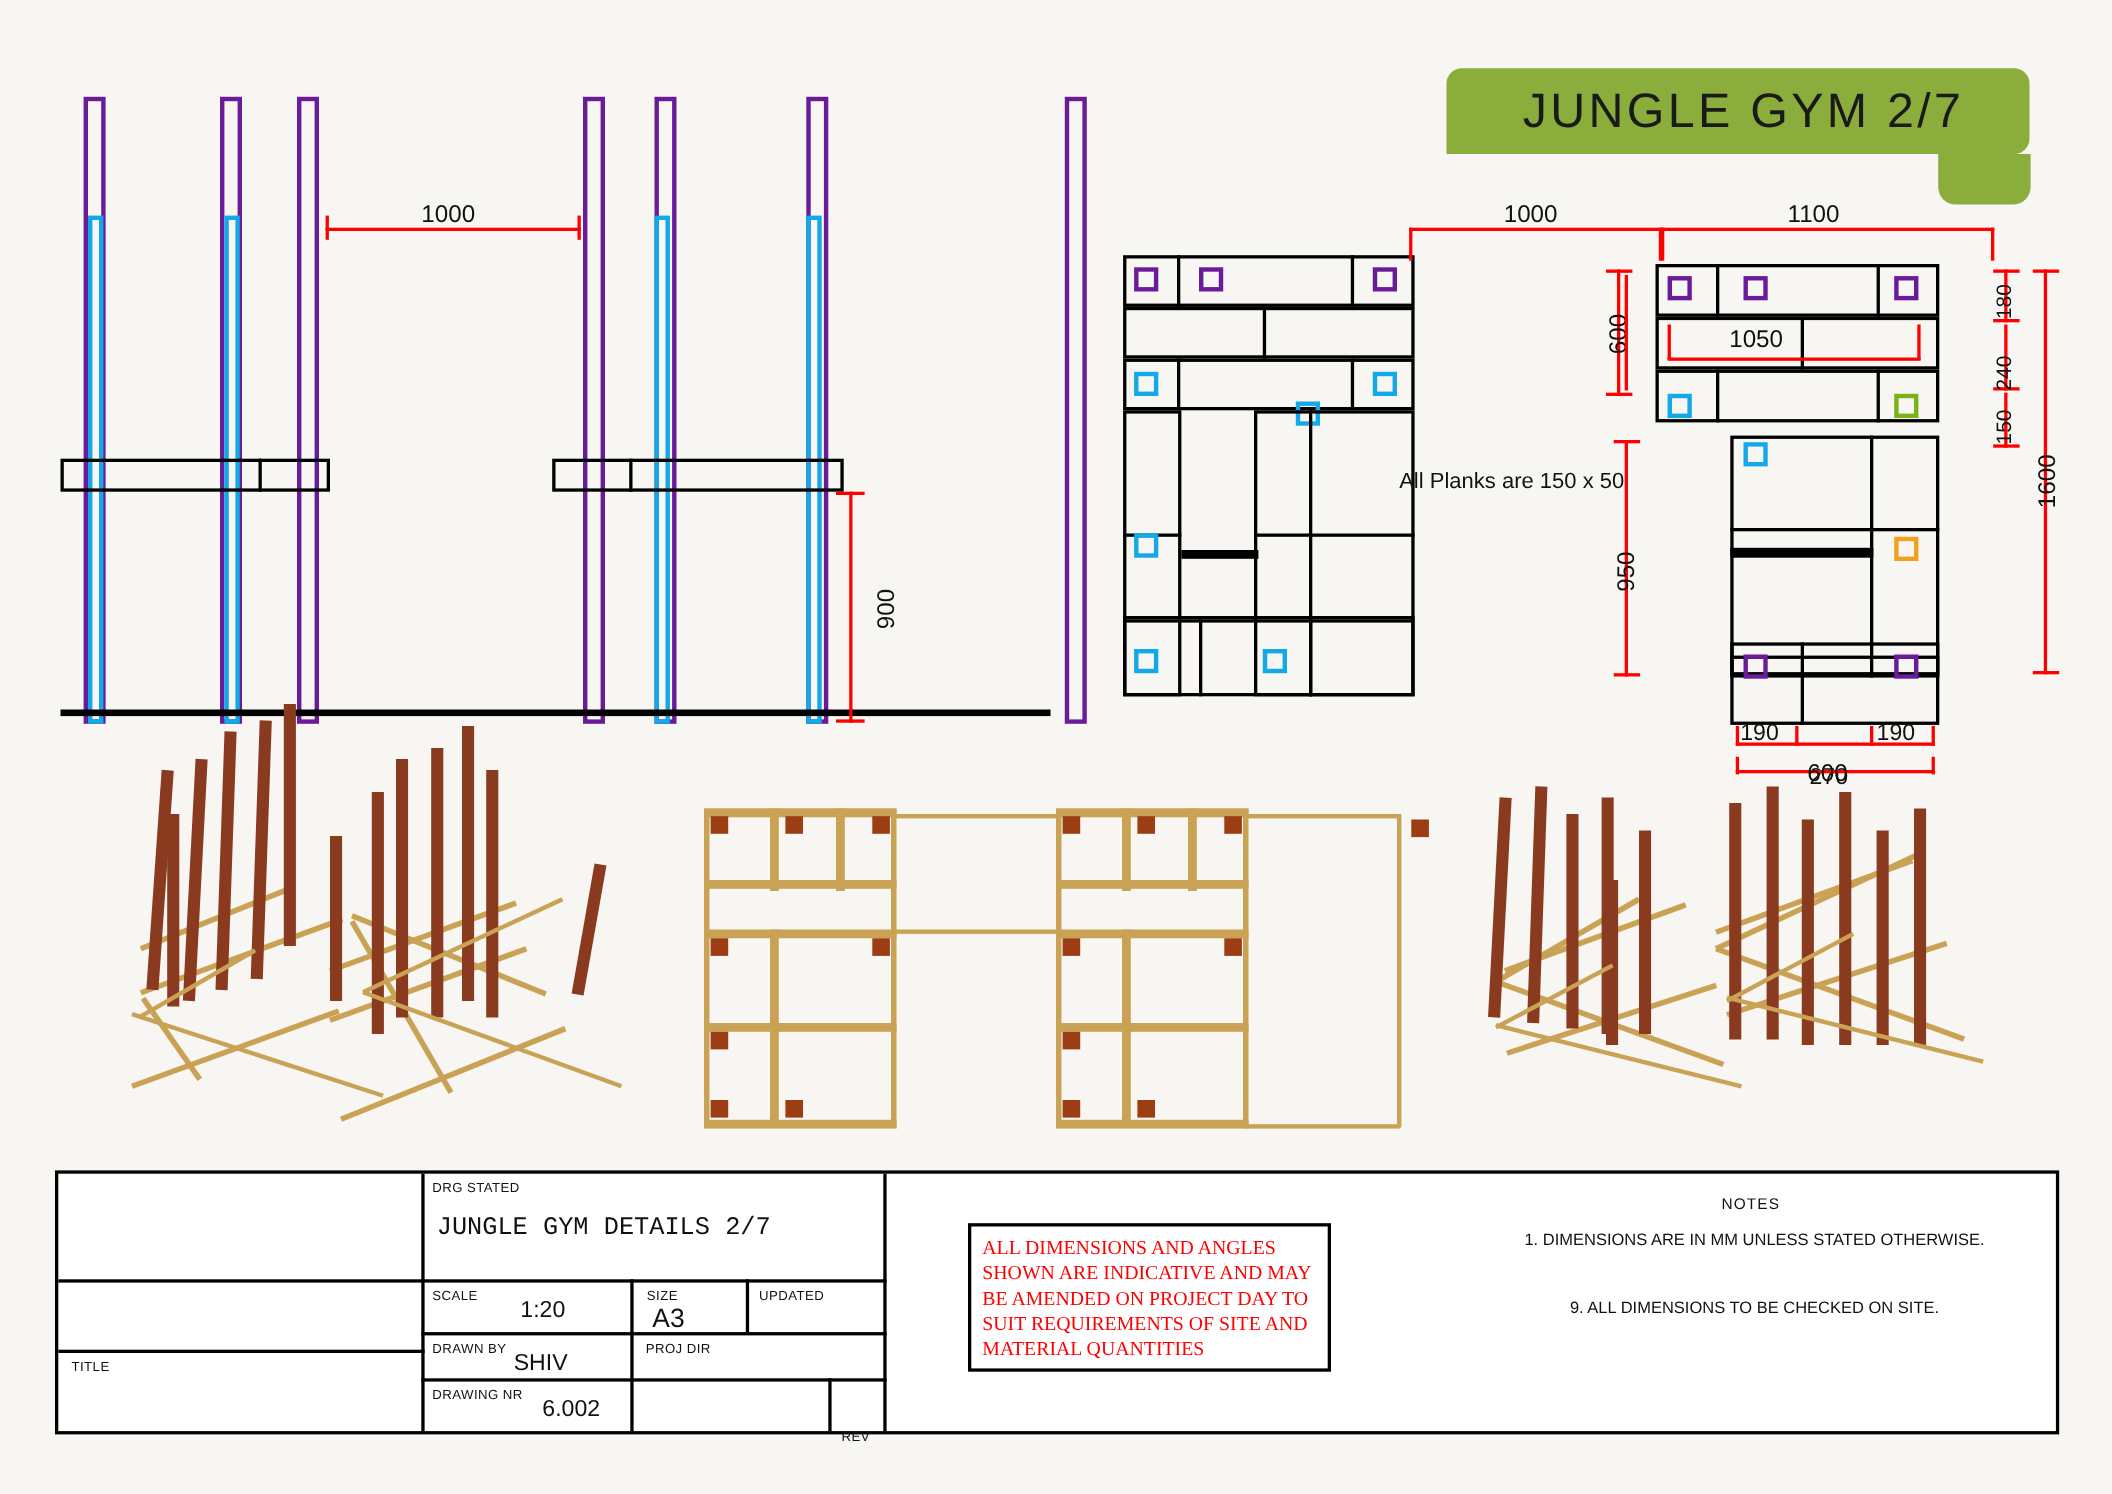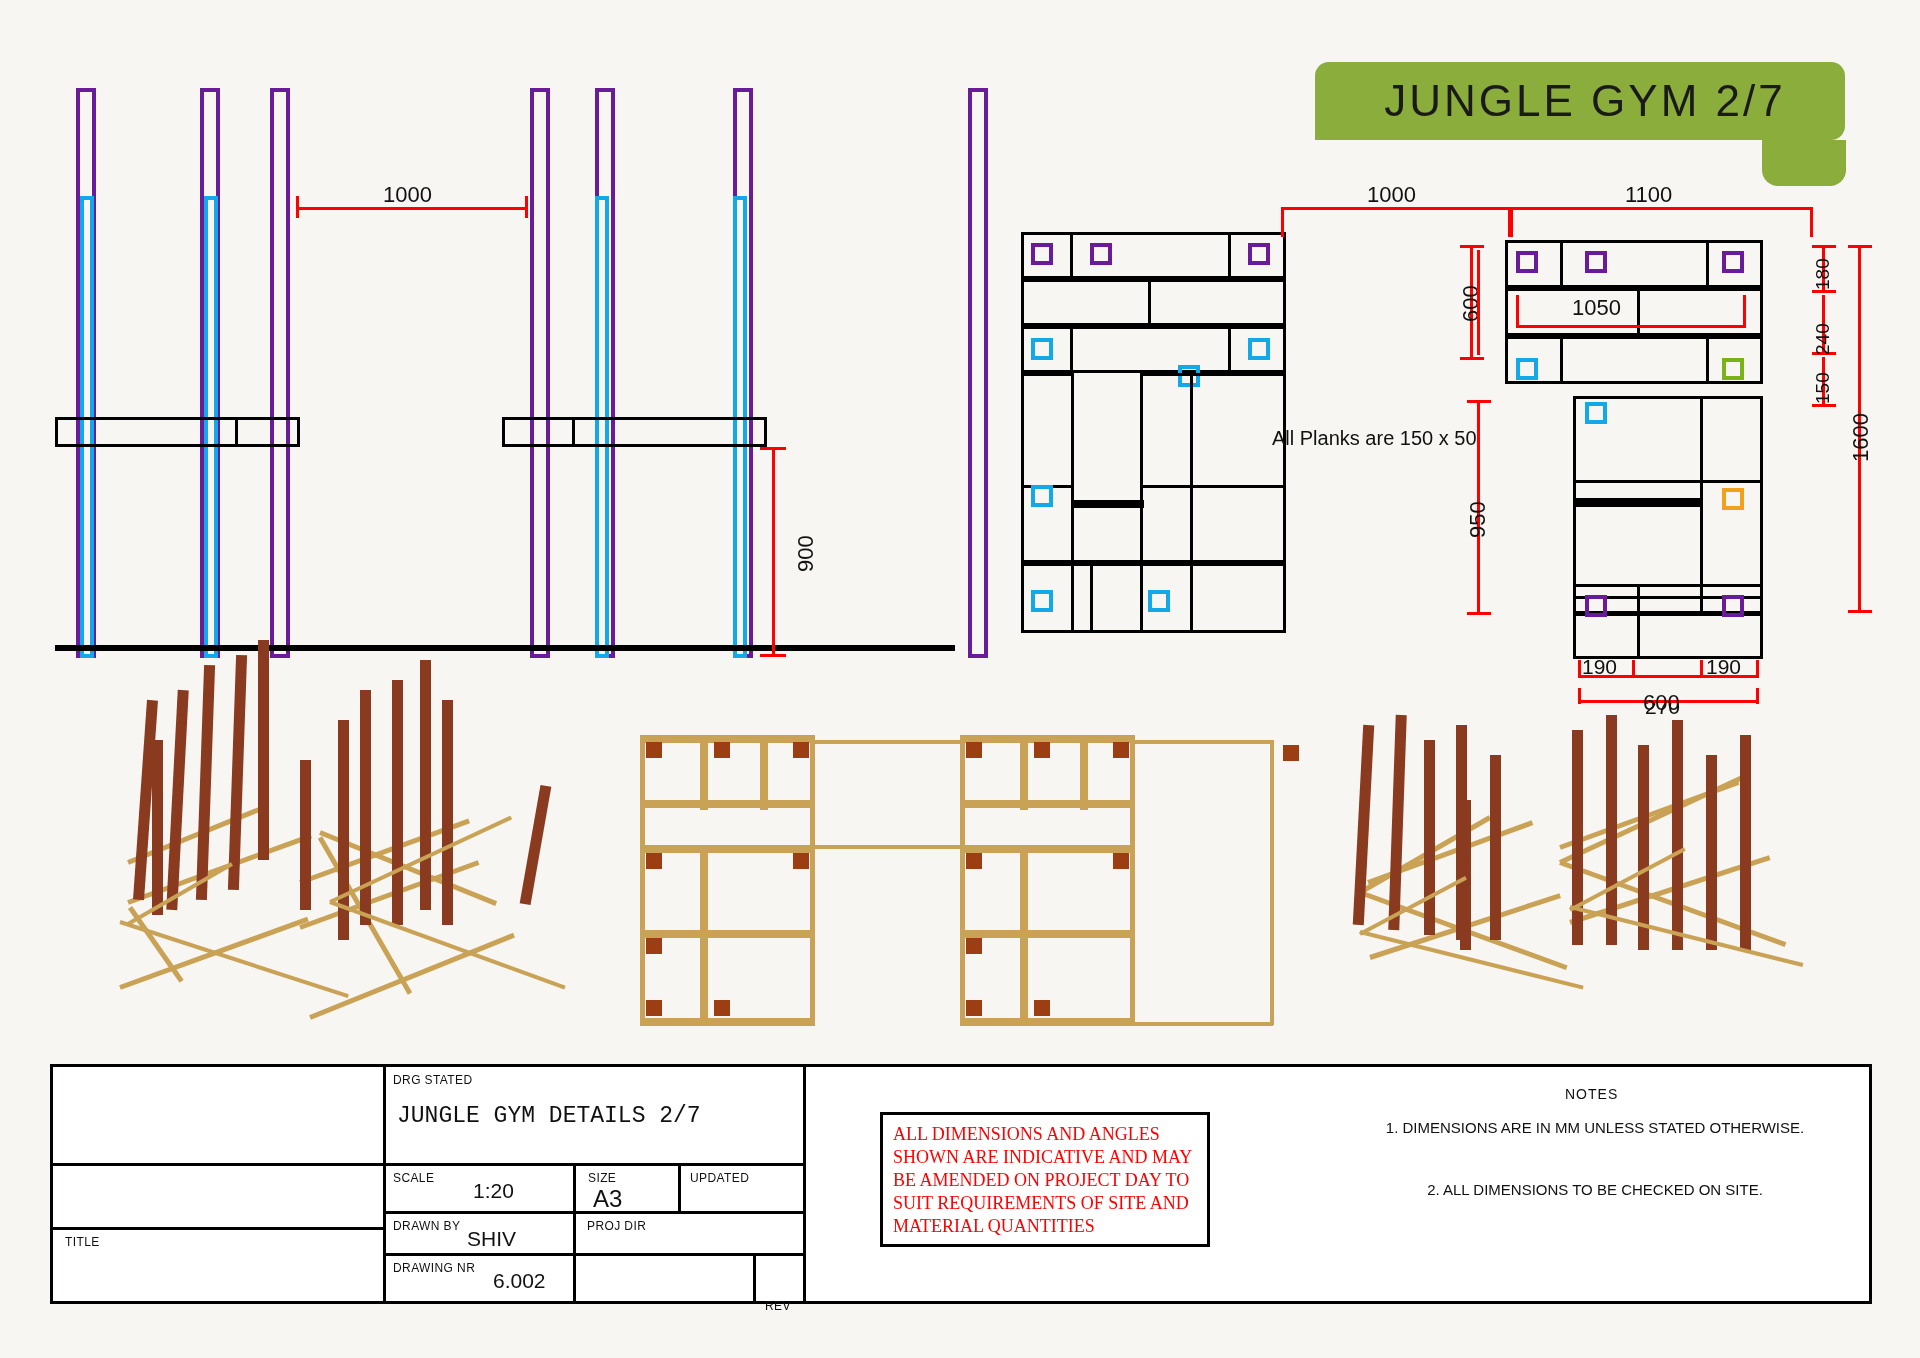--- a/index.html
+++ b/index.html
@@ -376,15 +376,15 @@
     <div class="tb-label" style="left:712px;top:194px;margin-top:38px;">REV</div>
   </div>
 
 
   <div class="warn">
     <p>ALL DIMENSIONS AND ANGLES SHOWN ARE INDICATIVE AND MAY BE AMENDED ON PROJECT DAY TO SUIT REQUIREMENTS OF SITE AND MATERIAL QUANTITIES</p>
   </div>
 
   <div class="notes-title">NOTES</div>
   <div class="note" style="left:1380px;top:1118px;">1. DIMENSIONS ARE IN MM UNLESS STATED OTHERWISE.</div>
-  <div class="note" style="left:1380px;top:1180px;">2. ALL DIMENSIONS TO BE CHECKED ON SITE.</div>
+  <div class="note" style="left:1380px;top:1180px;">9. ALL DIMENSIONS TO BE CHECKED ON SITE.</div>
 
 </div>
 
 </body></html>

